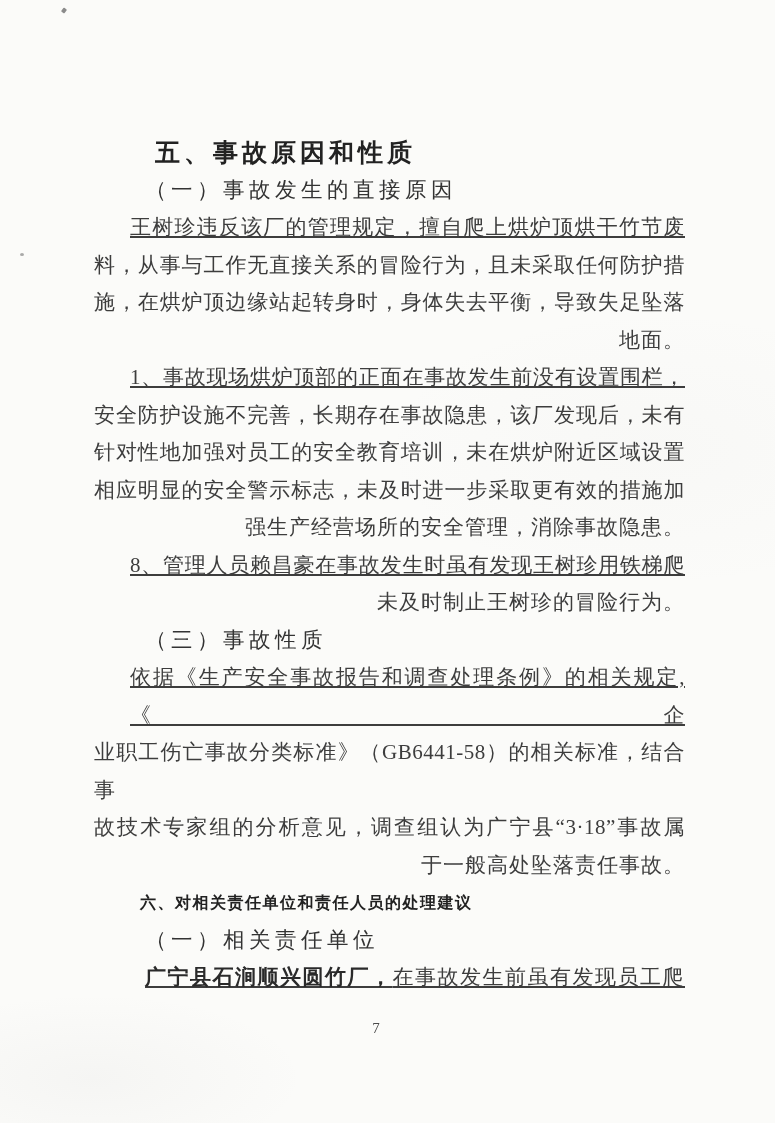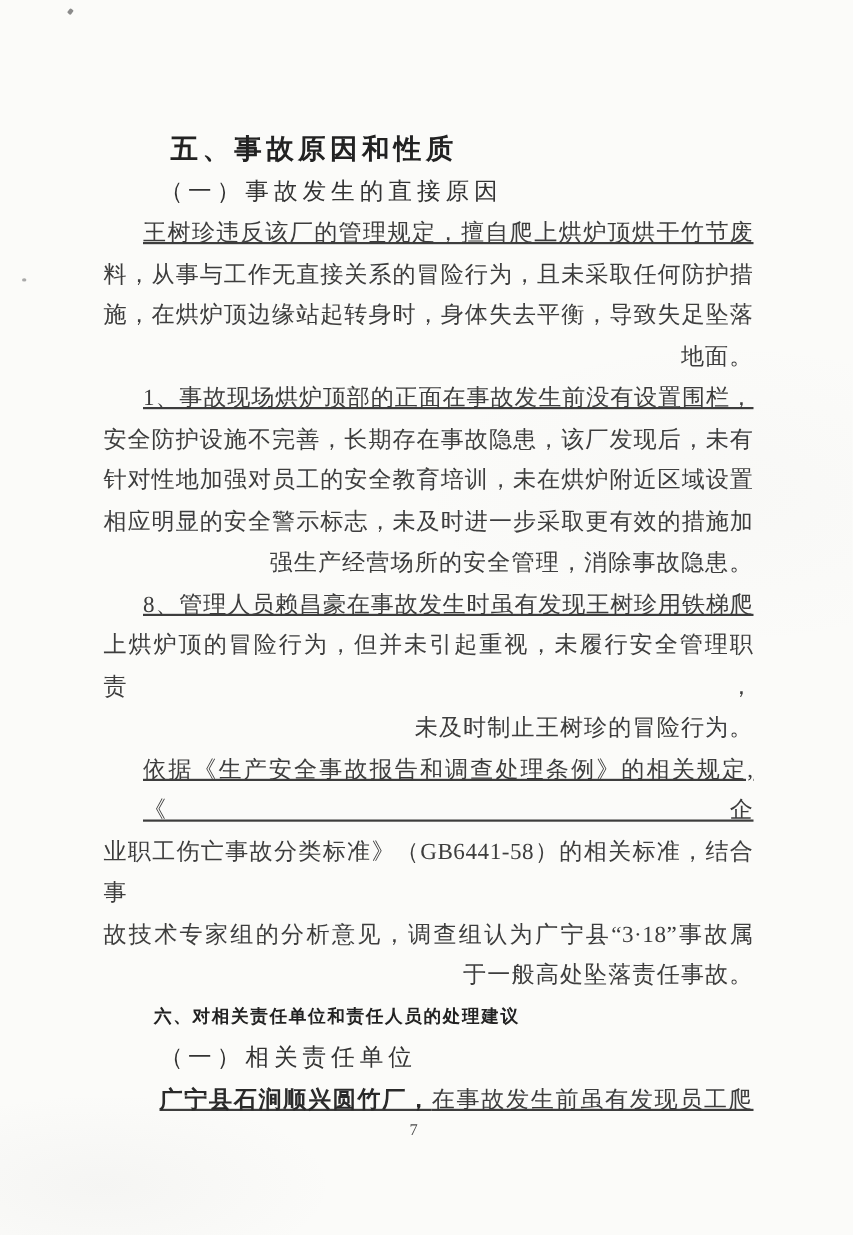--- a/index.html
+++ b/index.html
@@ -18,21 +18,21 @@
     position: absolute;
     inset: 0;
     background:
       radial-gradient(ellipse 300px 120px at 12% 96%, rgba(150,150,150,0.06), rgba(150,150,150,0) 70%),
       radial-gradient(ellipse 400px 200px at 85% 40%, rgba(160,160,160,0.03), rgba(160,160,160,0) 70%),
       #fbfbf9;
   }
   .content {
     position: absolute;
     left: 94px;
-    top: 118px;
+    top: 134px;
     width: 591px;
   }
   .line {
     font-size: 21px;
     line-height: 37.5px;
     color: #3d3d3d;
     letter-spacing: 0.5px;
     white-space: normal;
   }
   
@@ -133,23 +133,23 @@
     <div class="line end">地面。</div>
 
 
     <div class="line fill ind">1、事故现场烘炉顶部的正面在事故发生前没有设置围栏，</div>
     <div class="line fill">安全防护设施不完善，长期存在事故隐患，该厂发现后，未有</div>
     <div class="line fill">针对性地加强对员工的安全教育培训，未在烘炉附近区域设置</div>
     <div class="line fill">相应明显的安全警示标志，未及时进一步采取更有效的措施加</div>
     <div class="line end">强生产经营场所的安全管理，消除事故隐患。</div>
 
     <div class="line fill ind">8、管理人员赖昌豪在事故发生时虽有发现王树珍用铁梯爬</div>
-    <div class="line fill">上烘炉顶的冒险行为，但并未引起重视，未履行安全管理职责，</div>
     <div class="line end">未及时制止王树珍的冒险行为。</div>
 
+    <div class="subheading">（三）事故性质</div>
 
     <div class="line fill ind">依据《生产安全事故报告和调查处理条例》的相关规定,《企</div>
     <div class="line fill">业职工伤亡事故分类标准》（GB6441-58）的相关标准，结合事</div>
     <div class="line fill">故技术专家组的分析意见，调查组认为广宁县“3·18”事故属</div>
     <div class="line end">于一般高处坠落责任事故。</div>
 
     <div class="heading h6">六、对相关责任单位和责任人员的处理建议</div>
 
     <div class="subheading">（一）相关责任单位</div>
 

